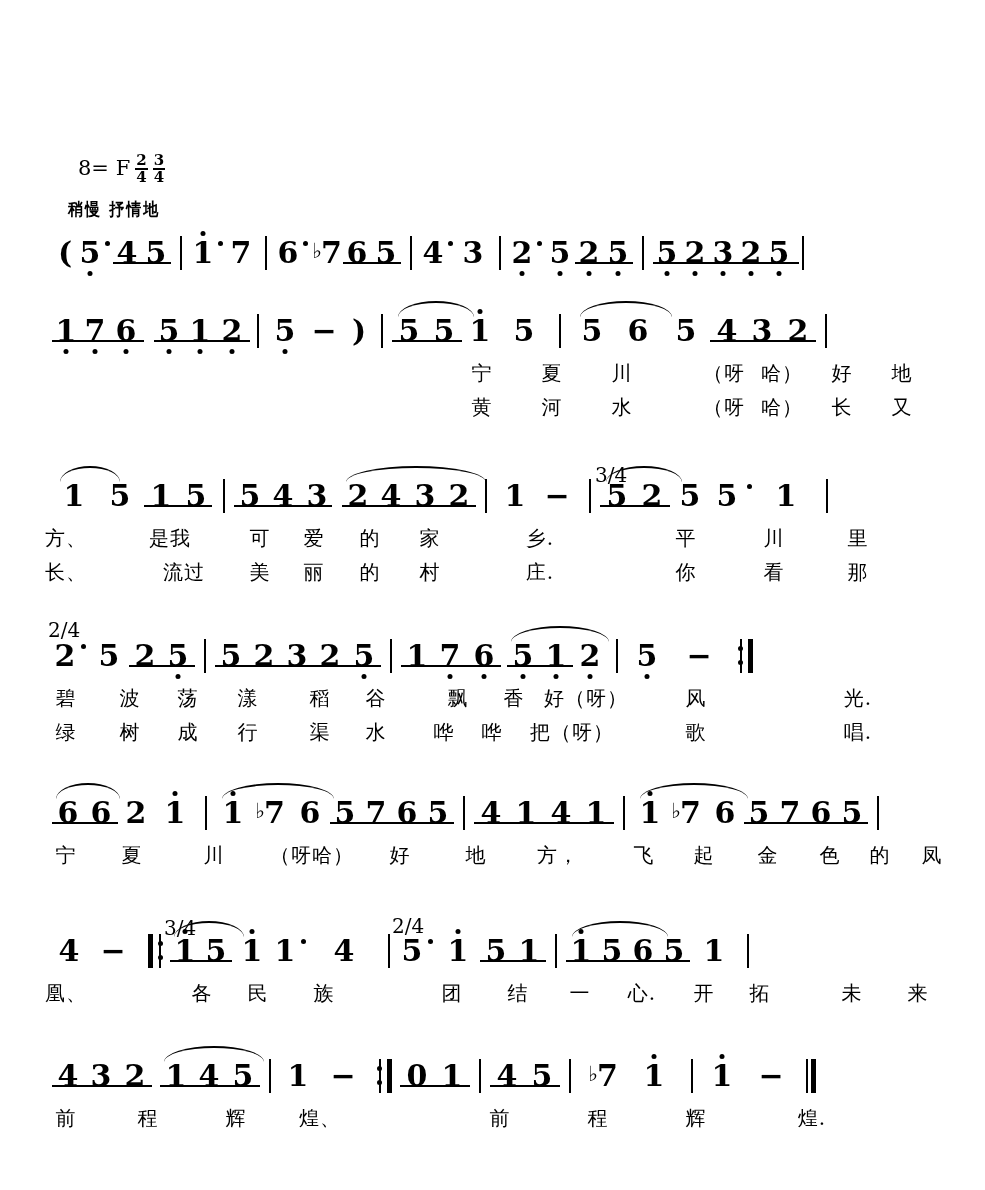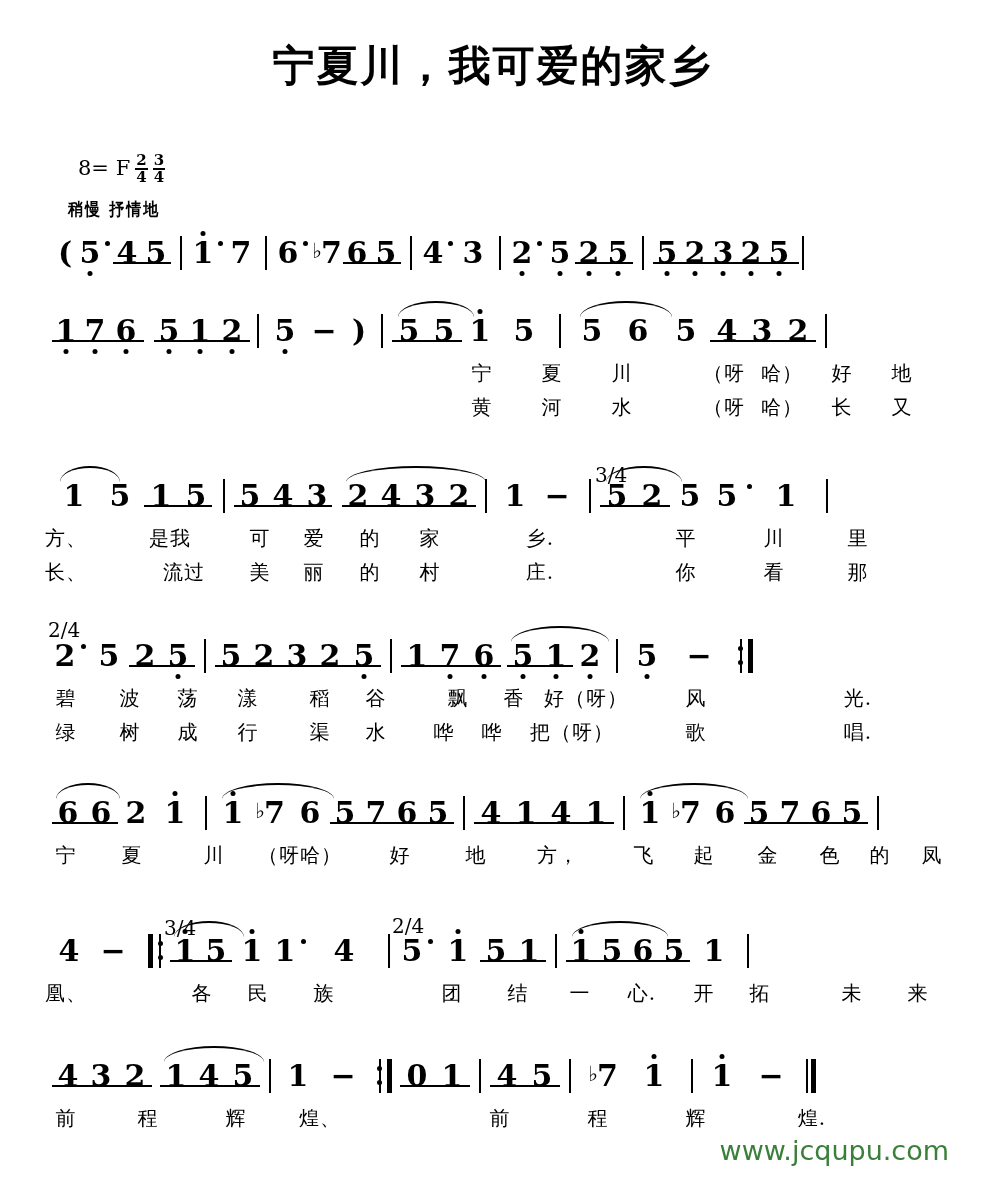--- a/index.html
+++ b/index.html
@@ -222,21 +222,20 @@
     font-size: 27px;
     color: #3a7f3a;
     letter-spacing: 0px;
   }
 </style>
 </head>
 <body>
 
 <div class="sheet">
 
-  <div class="title">宁夏川，我可爱的家乡</div>
 
   <div class="keysig">
     <span>8= F</span>
     <span class="frac">
         <span class="num">2</span>
         <span class="den">4</span>
       </span>
     <span class="frac">
         <span class="num">3</span>
         <span class="den">4</span>
@@ -467,21 +466,21 @@
       <span class="tok" style="width:30px;">5<span class="beam1" style="left:0;right:-32px;"></span></span>
       <span class="tok" style="width:32px;">7</span>
       <span class="tok" style="width:30px;">6<span class="beam1" style="left:0;right:-32px;"></span></span>
       <span class="tok" style="width:32px;">5</span>
       <span class="bar"></span>
     </div>
     <div class="lyric-line">
       <span style="left:14px;">宁</span>
       <span style="left:80px;">夏</span>
       <span style="left:162px;">川</span>
-      <span style="left:248px;">（呀哈）</span>
+      <span style="left:260px;">（呀哈）</span>
       <span style="left:348px;">好</span>
       <span style="left:424px;">地</span>
       <span style="left:506px;">方，</span>
       <span style="left:592px;">飞</span>
       <span style="left:652px;">起</span>
       <span style="left:716px;">金</span>
       <span style="left:778px;">色</span>
       <span style="left:828px;">的</span>
       <span style="left:880px;">凤</span>
     </div>
@@ -571,15 +570,14 @@
       <span style="left:96px;">程</span>
       <span style="left:184px;">辉</span>
       <span style="left:268px;">煌、</span>
       <span style="left:448px;">前</span>
       <span style="left:546px;">程</span>
       <span style="left:644px;">辉</span>
       <span style="left:760px;">煌.</span>
     </div>
   </div>
 
-  <div class="watermark">www.jcqupu.com</div>
 
 </div>
 
 </body></html>

